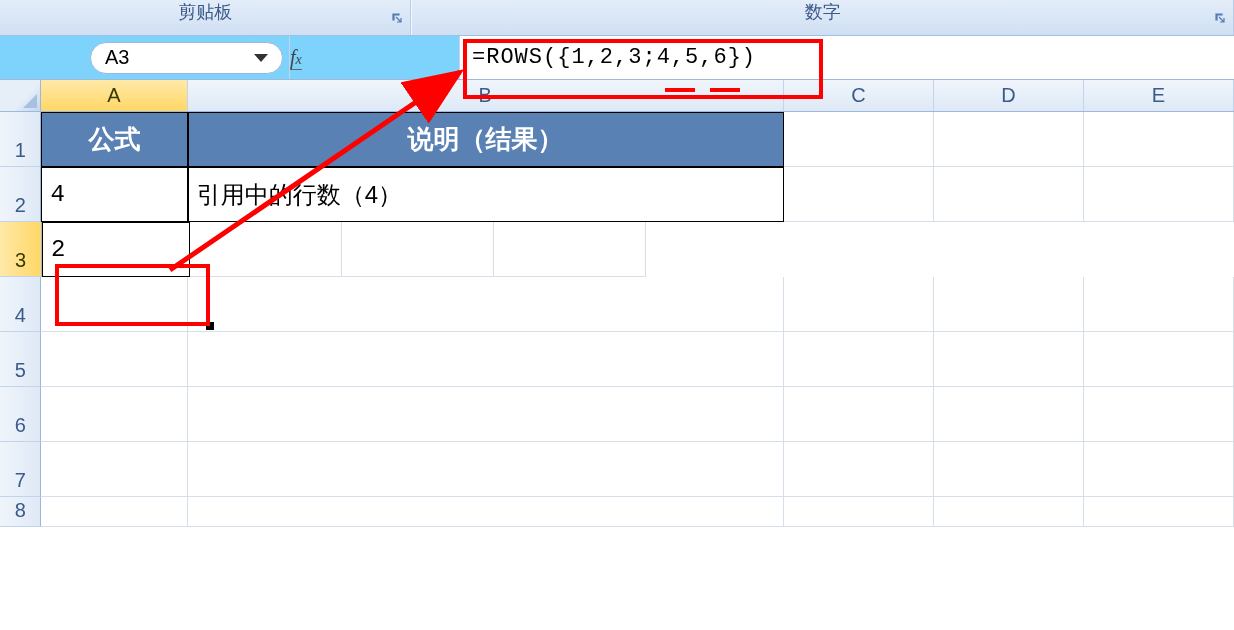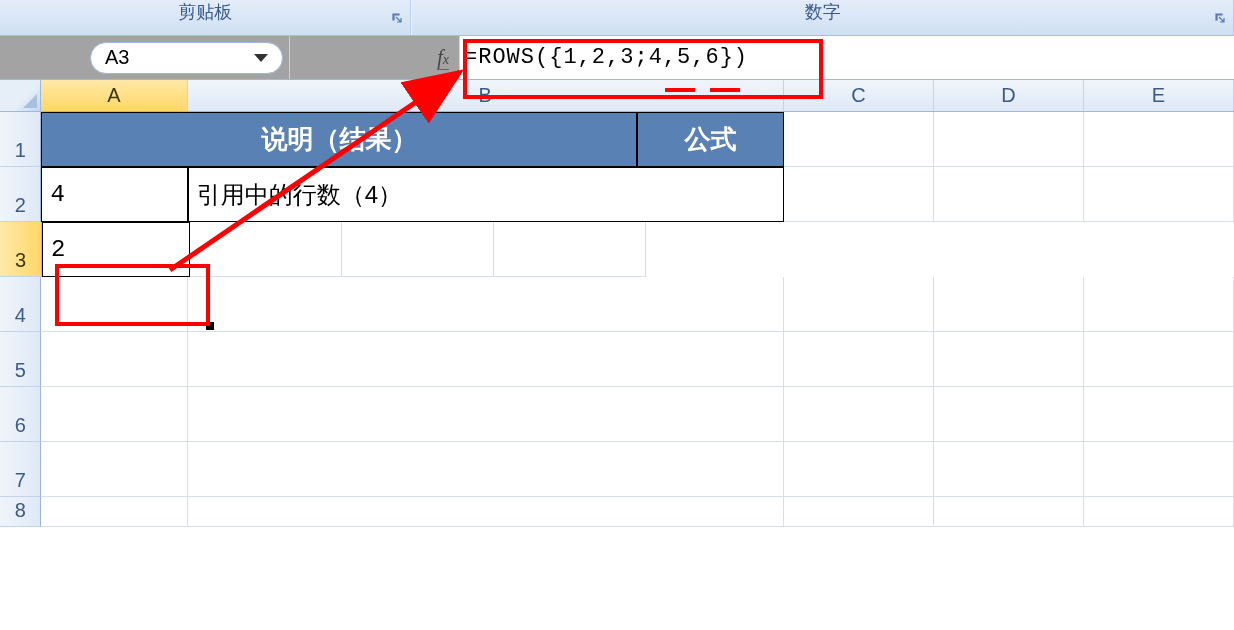--- a/index.html
+++ b/index.html
@@ -44,21 +44,21 @@
   justify-content: center;
   color: #557ab5;
 }
 
 
 .formula-row {
   display: flex;
   align-items: center;
   height: 44px;
   border-bottom: 1px solid #9db8db;
-  background: #a3a3a3;
+  background: #7dd3fc;
 }
 .name-box-wrap {
   display: flex;
   align-items: center;
   width: 290px;
   height: 100%;
   border-right: 1px solid #c2d4ec;
   padding: 4px 6px 4px 90px;
 }
 .name-box {
@@ -76,39 +76,39 @@
 .name-box .chev {
   width: 0; height: 0;
   border-left: 7px solid transparent;
   border-right: 7px solid transparent;
   border-top: 8px solid #333;
 }
 .formula-controls {
   width: 170px;
   display: flex;
   align-items: center;
-  justify-content: flex-end;
+  justify-content: flex-start;
   padding-right: 10px;
   height: 100%;
   border-right: 1px solid #c2d4ec;
 }
 .fx-icon {
   font-style: italic;
   font-family: "Times New Roman", serif;
   font-size: 20px;
   color: #444;
   border-bottom: 1px solid #666;
 }
 .formula-input-wrap {
   flex: 1;
   height: 100%;
   display: flex;
   align-items: center;
   background: #fff;
-  padding-left: 4px;
+  padding-left: 12px;
   font-size: 22px;
   font-family: "Courier New", monospace;
   letter-spacing: 1px;
 }
 
 
 .col-headers {
   display: flex;
   height: 32px;
   background: linear-gradient(to bottom, #f0f5fb 0%, #dee9f6 100%);
@@ -277,25 +277,25 @@
     </div>
   <div class="col-h col-E">
       <span>E</span>
     </div>
 </div>
 
 <div class="grid-row">
   <div class="row-h">
       <span>1</span>
     </div>
+  <div class="cell col-A table-cell-header">
+      <span>公式</span>
+    </div>
   <div class="cell col-B table-cell-header">
       <span>说明（结果）</span>
-    </div>
-  <div class="cell col-A table-cell-header">
-      <span>公式</span>
     </div>
   <div class="cell col-C"></div>
   <div class="cell col-D"></div>
   <div class="cell col-E"></div>
 </div>
 
 <div class="grid-row">
   <div class="row-h">
       <span>2</span>
     </div>

